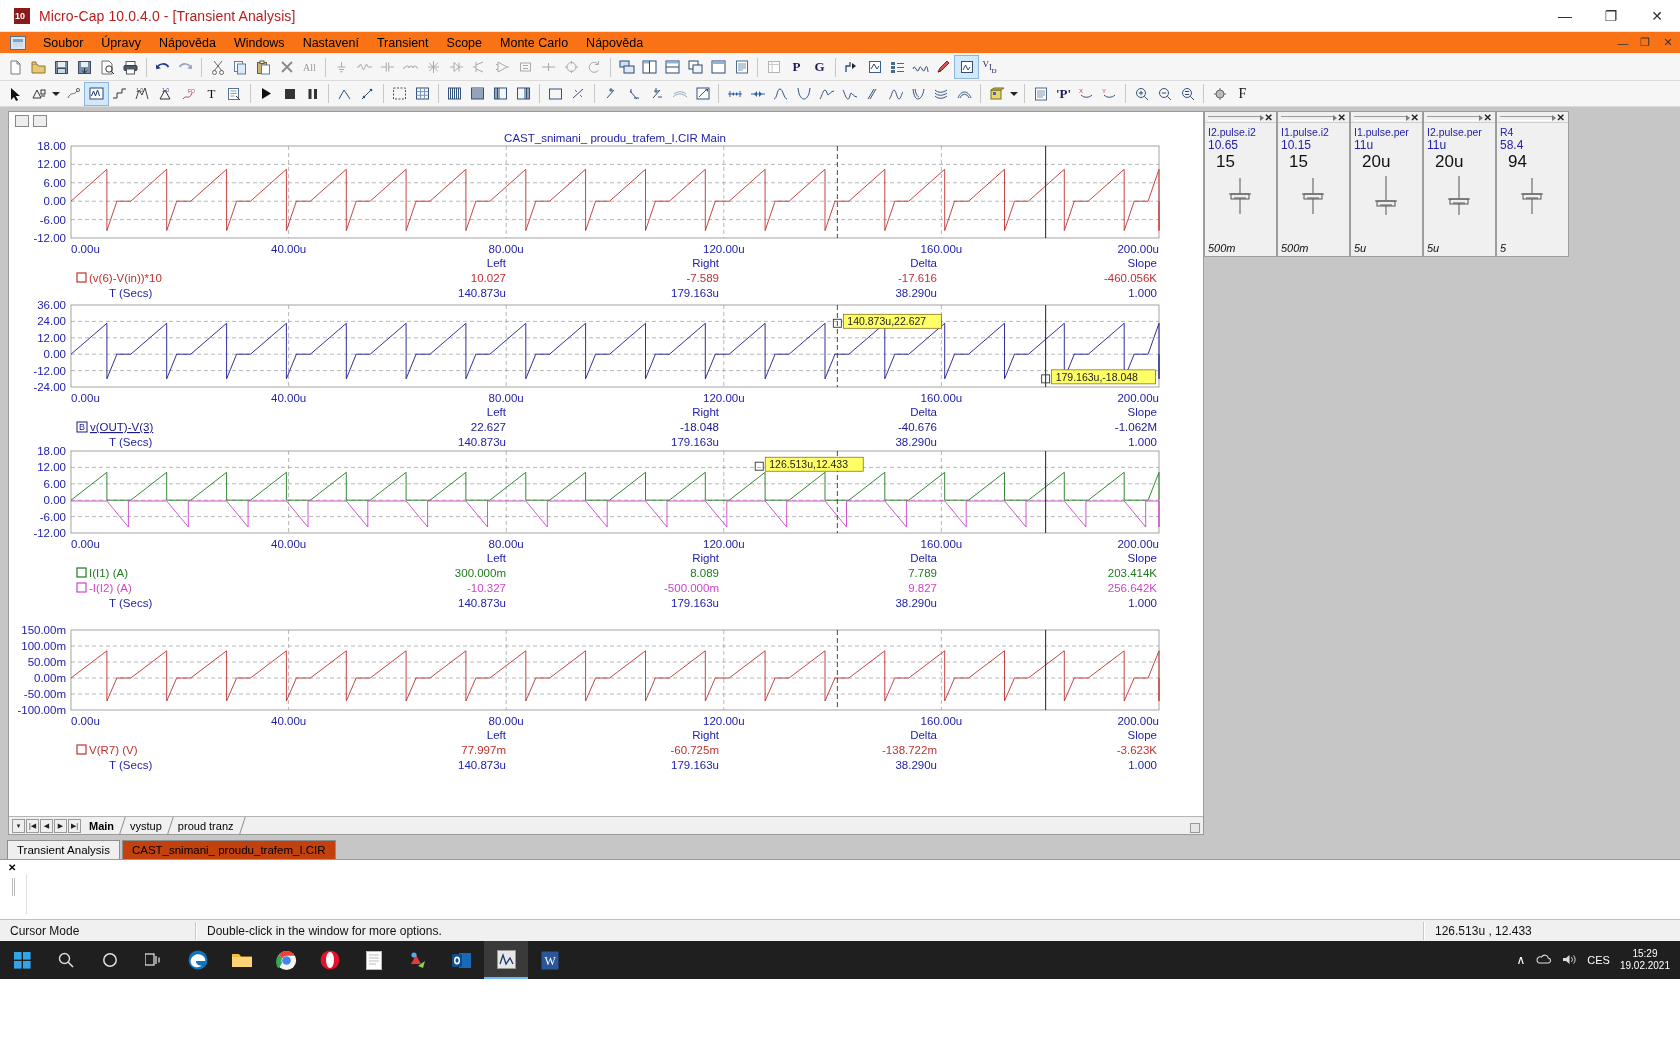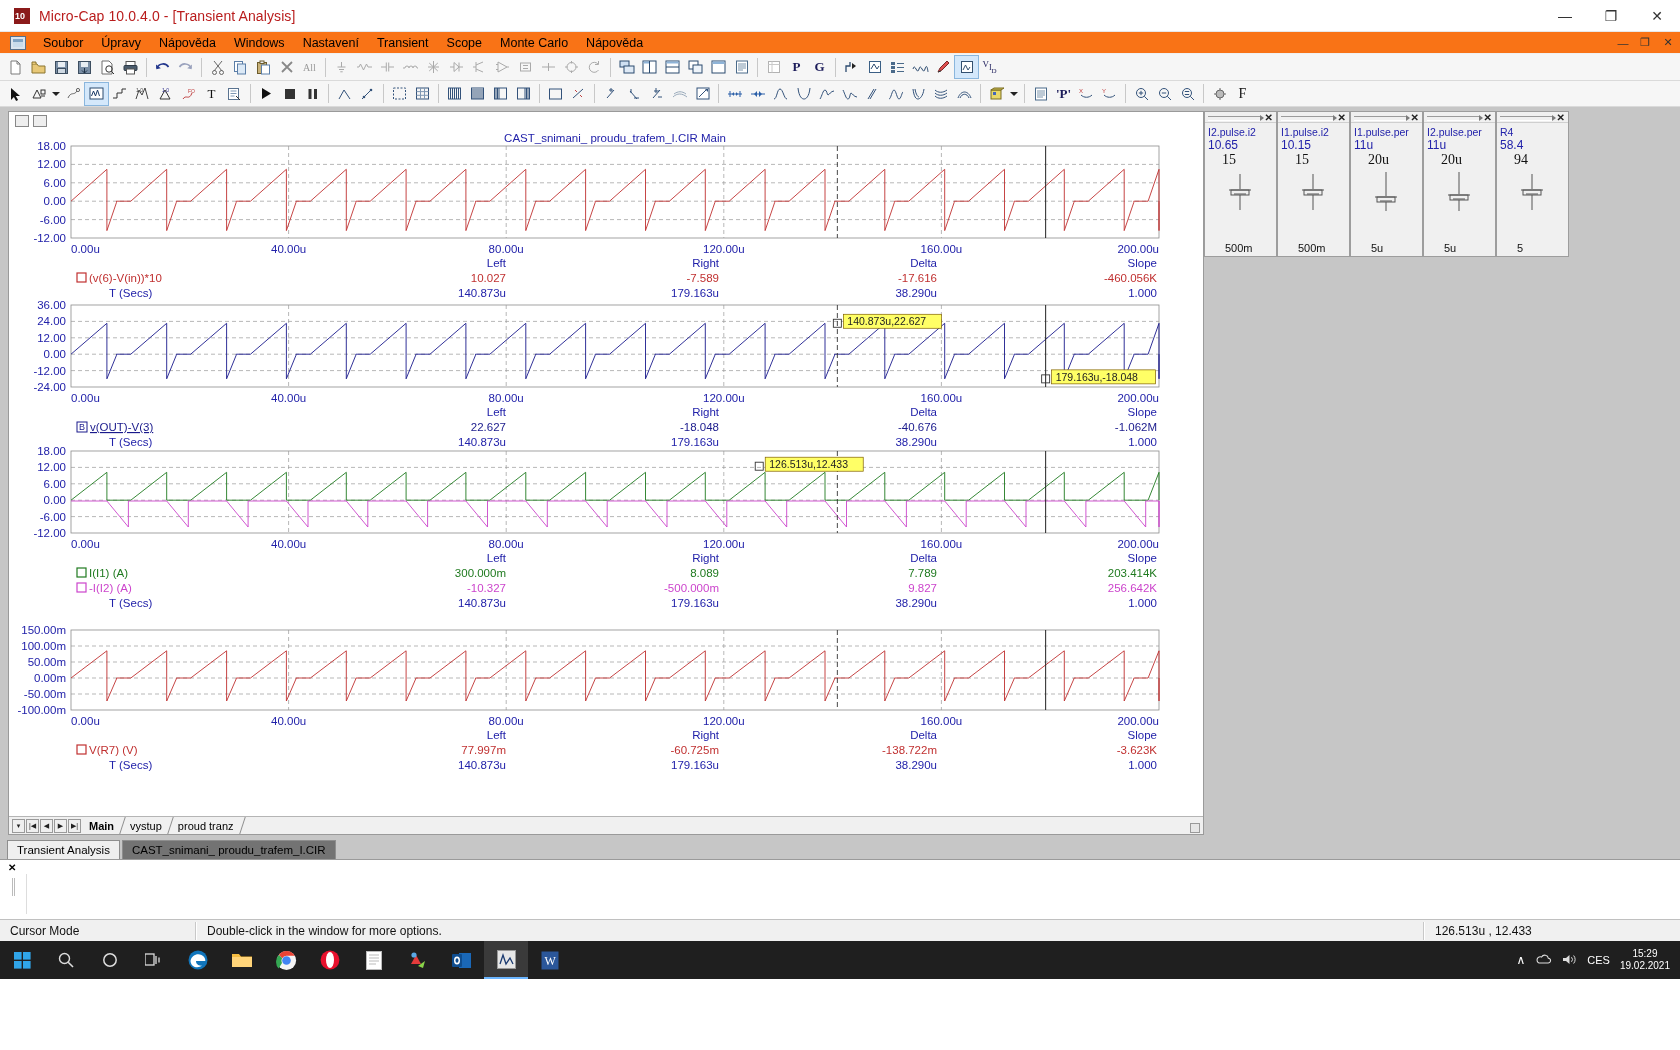--- a/index.html
+++ b/index.html
@@ -57,36 +57,36 @@
   .ptab{ font-size:11px; color:#000; padding:0 9px 0 7px; position:relative; height:17px;
     display:flex;align-items:center; }
   .ptab.sel{font-weight:bold;}
   .ptab::after{content:"";position:absolute;right:0;top:0;width:9px;height:17px;
     border-right:1px solid #8e8e8e; transform:skewX(-18deg);}
   
   .anatabs{ height:24px; display:flex; align-items:flex-end; padding-left:7px;
     background:#c6c6c6; }
   .atab{ font-size:11.5px; padding:3px 9px; background:#efefef; border:1px solid #8e8e8e;
     border-bottom:none; color:#000; margin-right:2px;}
-  .atab.sel{ background:#737373; }
+  .atab.sel{ background:#c2410c; }
   
   .rightpanels{ flex:1; display:flex; align-items:flex-start; padding-top:4px; gap:0;}
   .cpanel{ width:73px; background:#f0f0f0; border:1px solid #9d9d9d; height:146px;
     position:relative; font-size:10.5px; margin-right:0px;}
   .cp-grip{height:11px;border-bottom:1px solid #cfcfcf;position:relative;}
   .cp-grip::before{content:"";position:absolute;left:3px;right:16px;top:4px;height:3px;
     border-top:1px solid #9b9b9b;border-bottom:1px solid #fff;}
   .cp-grip::after{content:"";position:absolute;right:12px;top:3px;width:0;height:0;
     border-left:4px solid #7a7a7a;border-top:3px solid transparent;border-bottom:3px solid transparent;}
   .cp-x{position:absolute;right:3px;top:0px;font-size:10px;font-weight:bold;color:#222;}
   .cp-n{color:#2222aa;padding:3px 0 0 3px;font-size:10.5px;white-space:nowrap;}
   .cp-v{color:#2222aa;padding-left:3px;font-size:12px;}
-  .cp-v2{color:#111;padding-left:17px;font-size:14px;font-family:Liberation Serif, serif;}
+  .cp-v2{color:#111;padding-left:11px;font-size:17px;}
   .cp-slider{height:46px;position:relative;}
-  .cp-foot{position:absolute;bottom:2px;left:20px;font-size:11px;color:#111;}
+  .cp-foot{position:absolute;bottom:2px;left:3px;font-size:11px;color:#111;font-style:italic;}
   
   .bottompane{ height:60px; background:#fff; border-top:1px solid #9a9a9a;
      position:relative;}
   .bp-x{position:absolute;left:8px;top:2px;font-size:10px;font-weight:bold;}
   .bp-grip{position:absolute;left:12px;top:18px;width:3px;height:18px;
      border-left:1px solid #bbb;border-right:1px solid #bbb;}
   .bp-area{margin-left:26px;margin-top:14px;height:40px;border-left:1px solid #ddd;}
   
   .statusbar{ height:22px; background:#f0f0f0; border-top:1px solid #c0c0c0;
     display:flex; align-items:center; font-size:12px; color:#111;}

